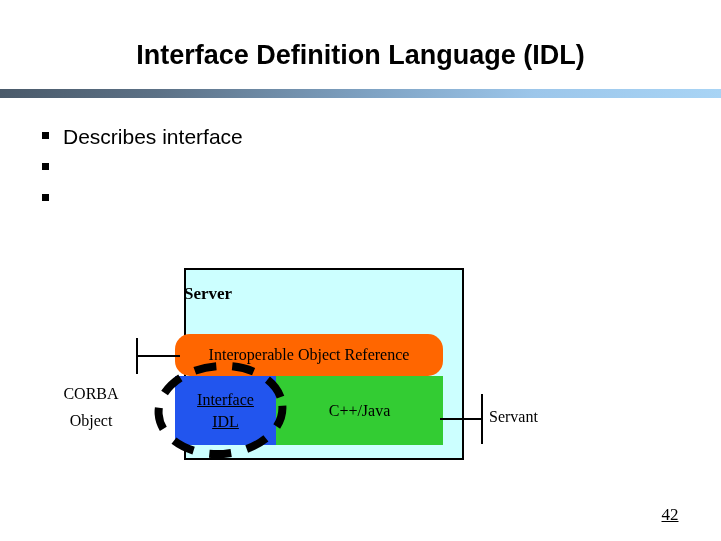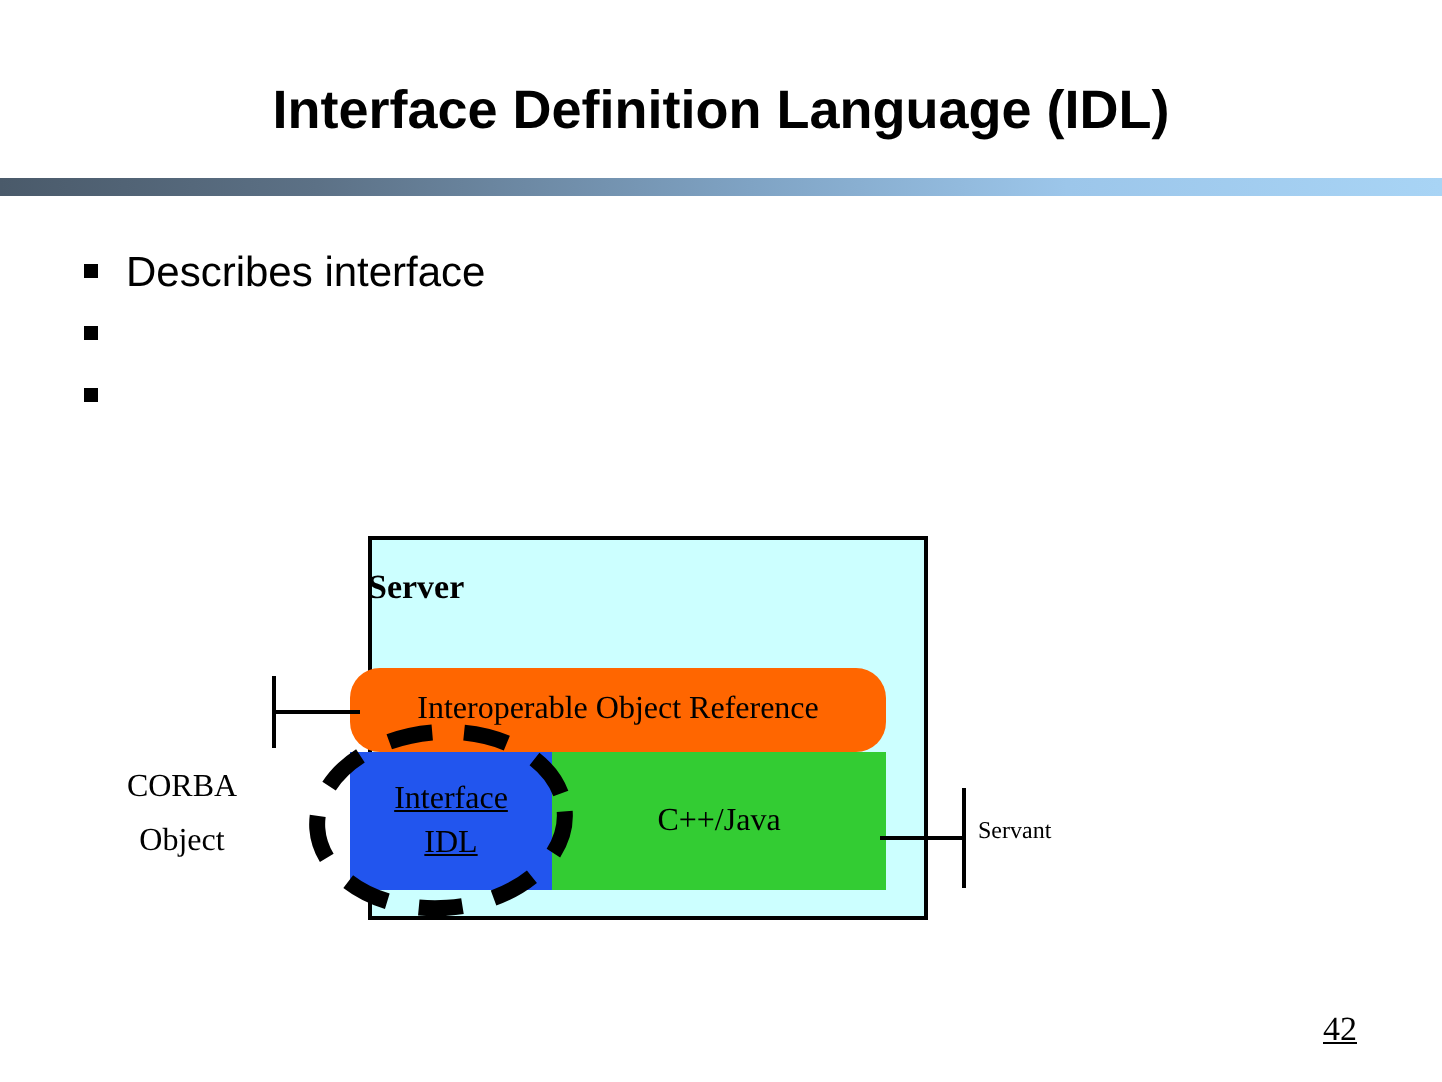--- a/index.html
+++ b/index.html
@@ -190,21 +190,21 @@
     top: 336px;
     width: 50px;
     height: 40px;
   }
 
   #servant-label {
     position: absolute;
     left: 489px;
     top: 408px;
     font-family: "Liberation Serif", serif;
-    font-size: 12px;
+    font-size: 16px;
     color: #000000;
     white-space: nowrap;
   }
   #servant-connector {
     position: absolute;
     left: 440px;
     top: 392px;
     width: 50px;
     height: 54px;
   }

